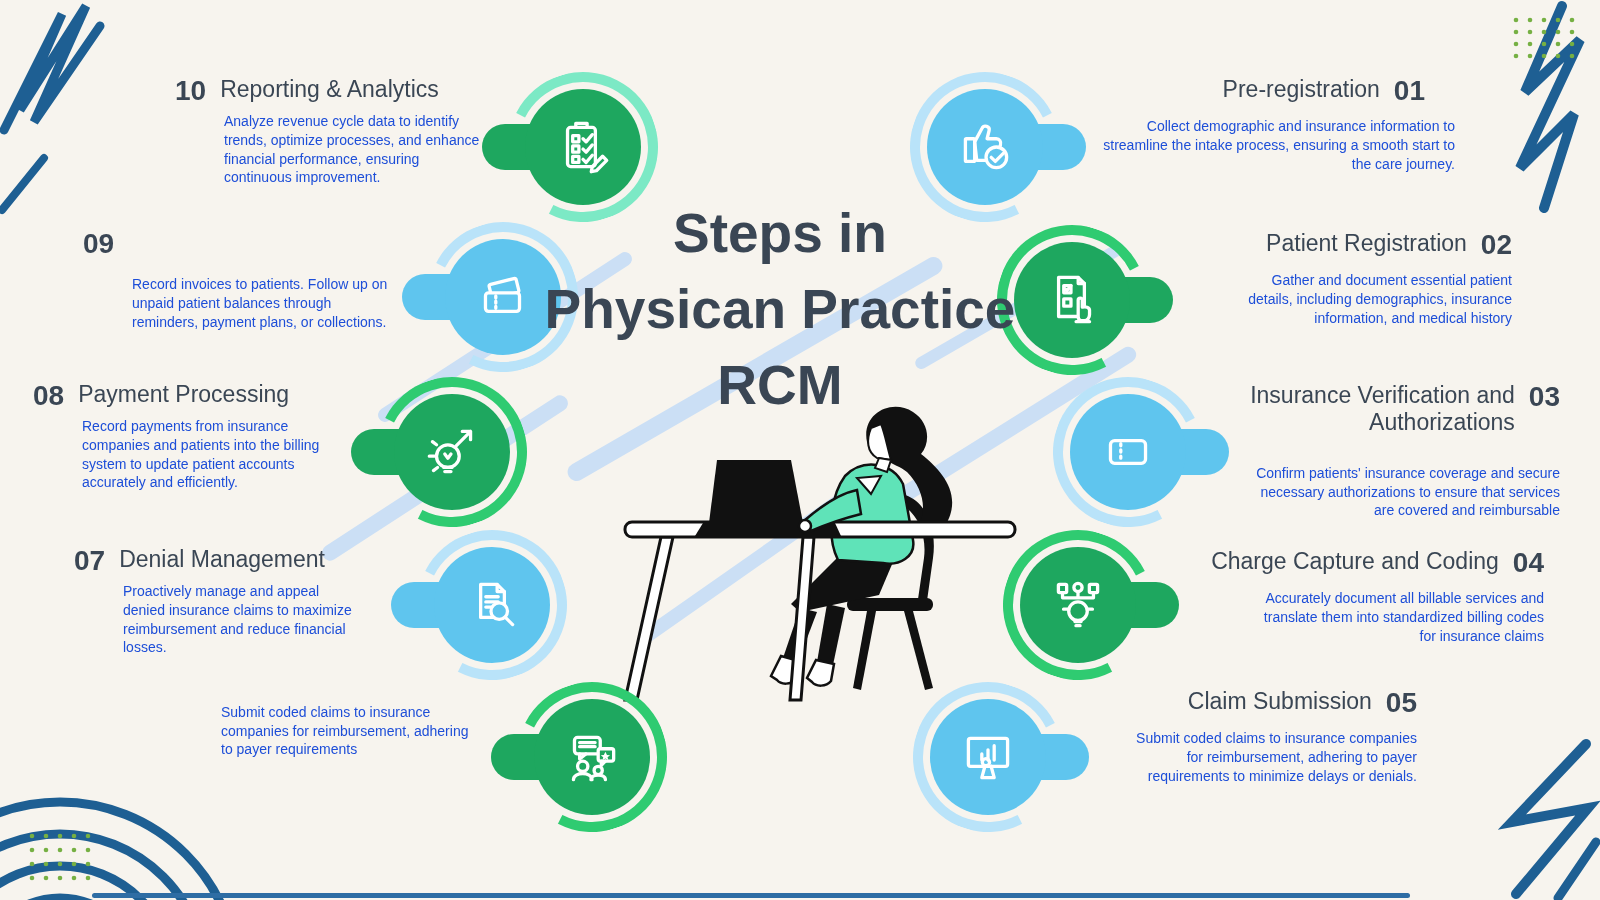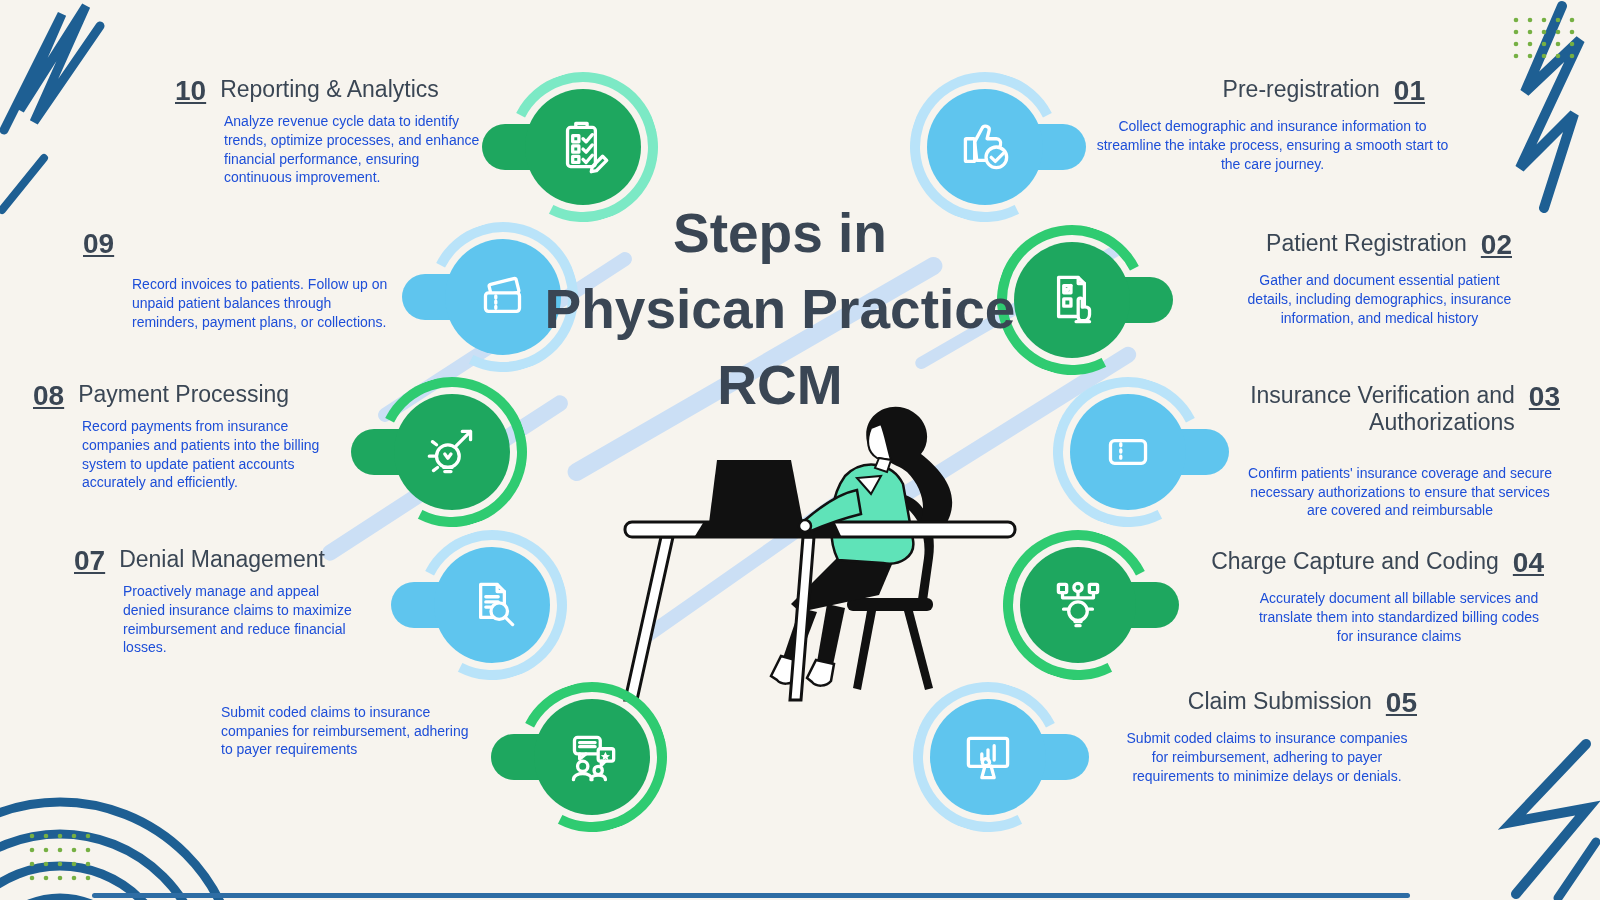--- a/index.html
+++ b/index.html
@@ -14,27 +14,27 @@
   .bottom-line{position:absolute;left:92px;top:893px;width:1318px;height:5px;background:#2e6da4;border-radius:3px;z-index:1;}
   
   .main-title{
     position:absolute;left:520px;top:196px;width:520px;z-index:3;
     text-align:center;font-size:55px;font-weight:bold;color:#3a4654;line-height:1.38;
   }
   .main-title span{display:block;}
   
   .step{position:absolute;z-index:4;}
   .trow{display:flex;gap:14px;align-items:flex-start;}
-  .snum{font-size:28px;font-weight:bold;color:#3a4654;line-height:1.05;text-decoration:underline;}
+  .snum{font-size:28px;font-weight:bold;color:#3a4654;line-height:1.05;}
   .stitle{font-size:23px;font-weight:normal;color:#3a4654;line-height:1.18;}
   .desc{font-size:14px;color:#1d4ed8;line-height:1.33;margin-top:7px;}
   .left .desc{margin-left:49px;}
   .right{text-align:right;}
   .right .trow{justify-content:flex-end;}
-  .right .desc{margin-left:auto;margin-top:12px;text-align:center;}
+  .right .desc{margin-left:auto;margin-top:12px;}
 
   .s10-text{left:175px;top:76px;}  .s10-text .desc{max-width:262px;}
   .s09-text{left:83px;top:229px;}  .s09-text .desc{max-width:258px;margin-top:17px;}
   .s08-text{left:33px;top:381px;}  .s08-text .desc{max-width:252px;}
   .s07-text{left:74px;top:546px;}  .s07-text .desc{max-width:242px;}
   .s06-text{left:172px;top:686px;} .s06-text .desc{max-width:260px;margin-top:17px;}
 
   .s01-text{right:145px;top:76px;width:380px;}  .s01-text .trow{padding-right:30px;} .s01-text .desc{max-width:365px;}
   .s02-text{right:88px;top:230px;width:420px;}  .s02-text .desc{max-width:265px;}
   .s03-text{right:40px;top:382px;width:480px;}  .s03-text .stitle{max-width:270px;} .s03-text .desc{max-width:320px;margin-top:28px;}

